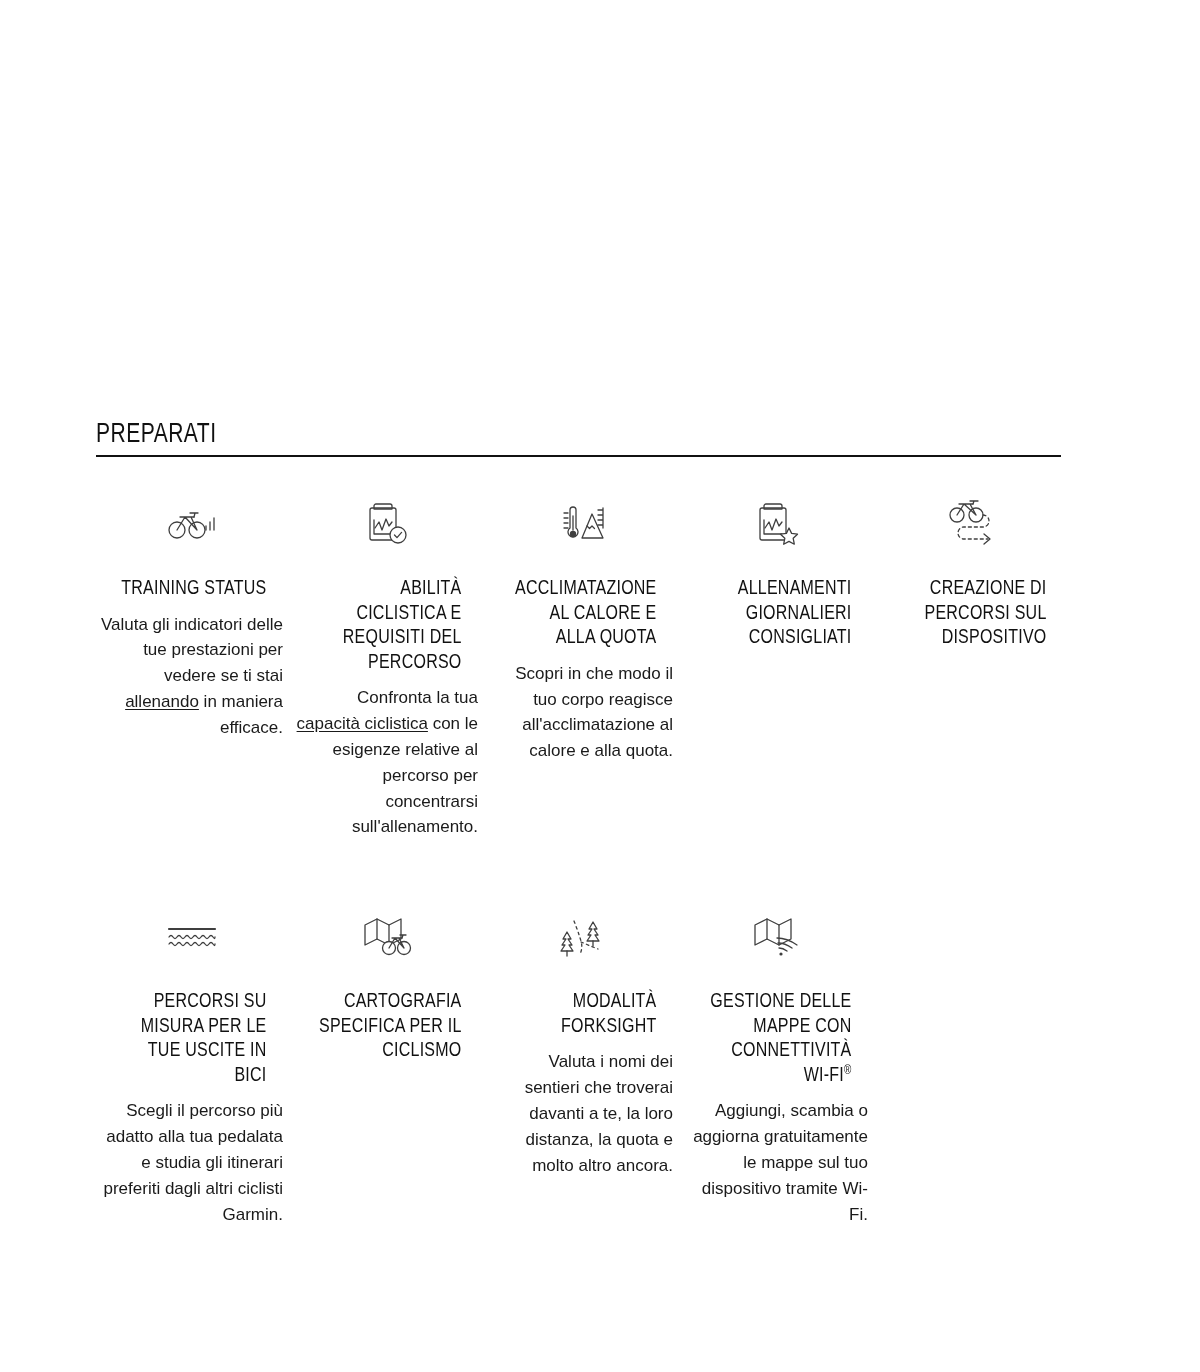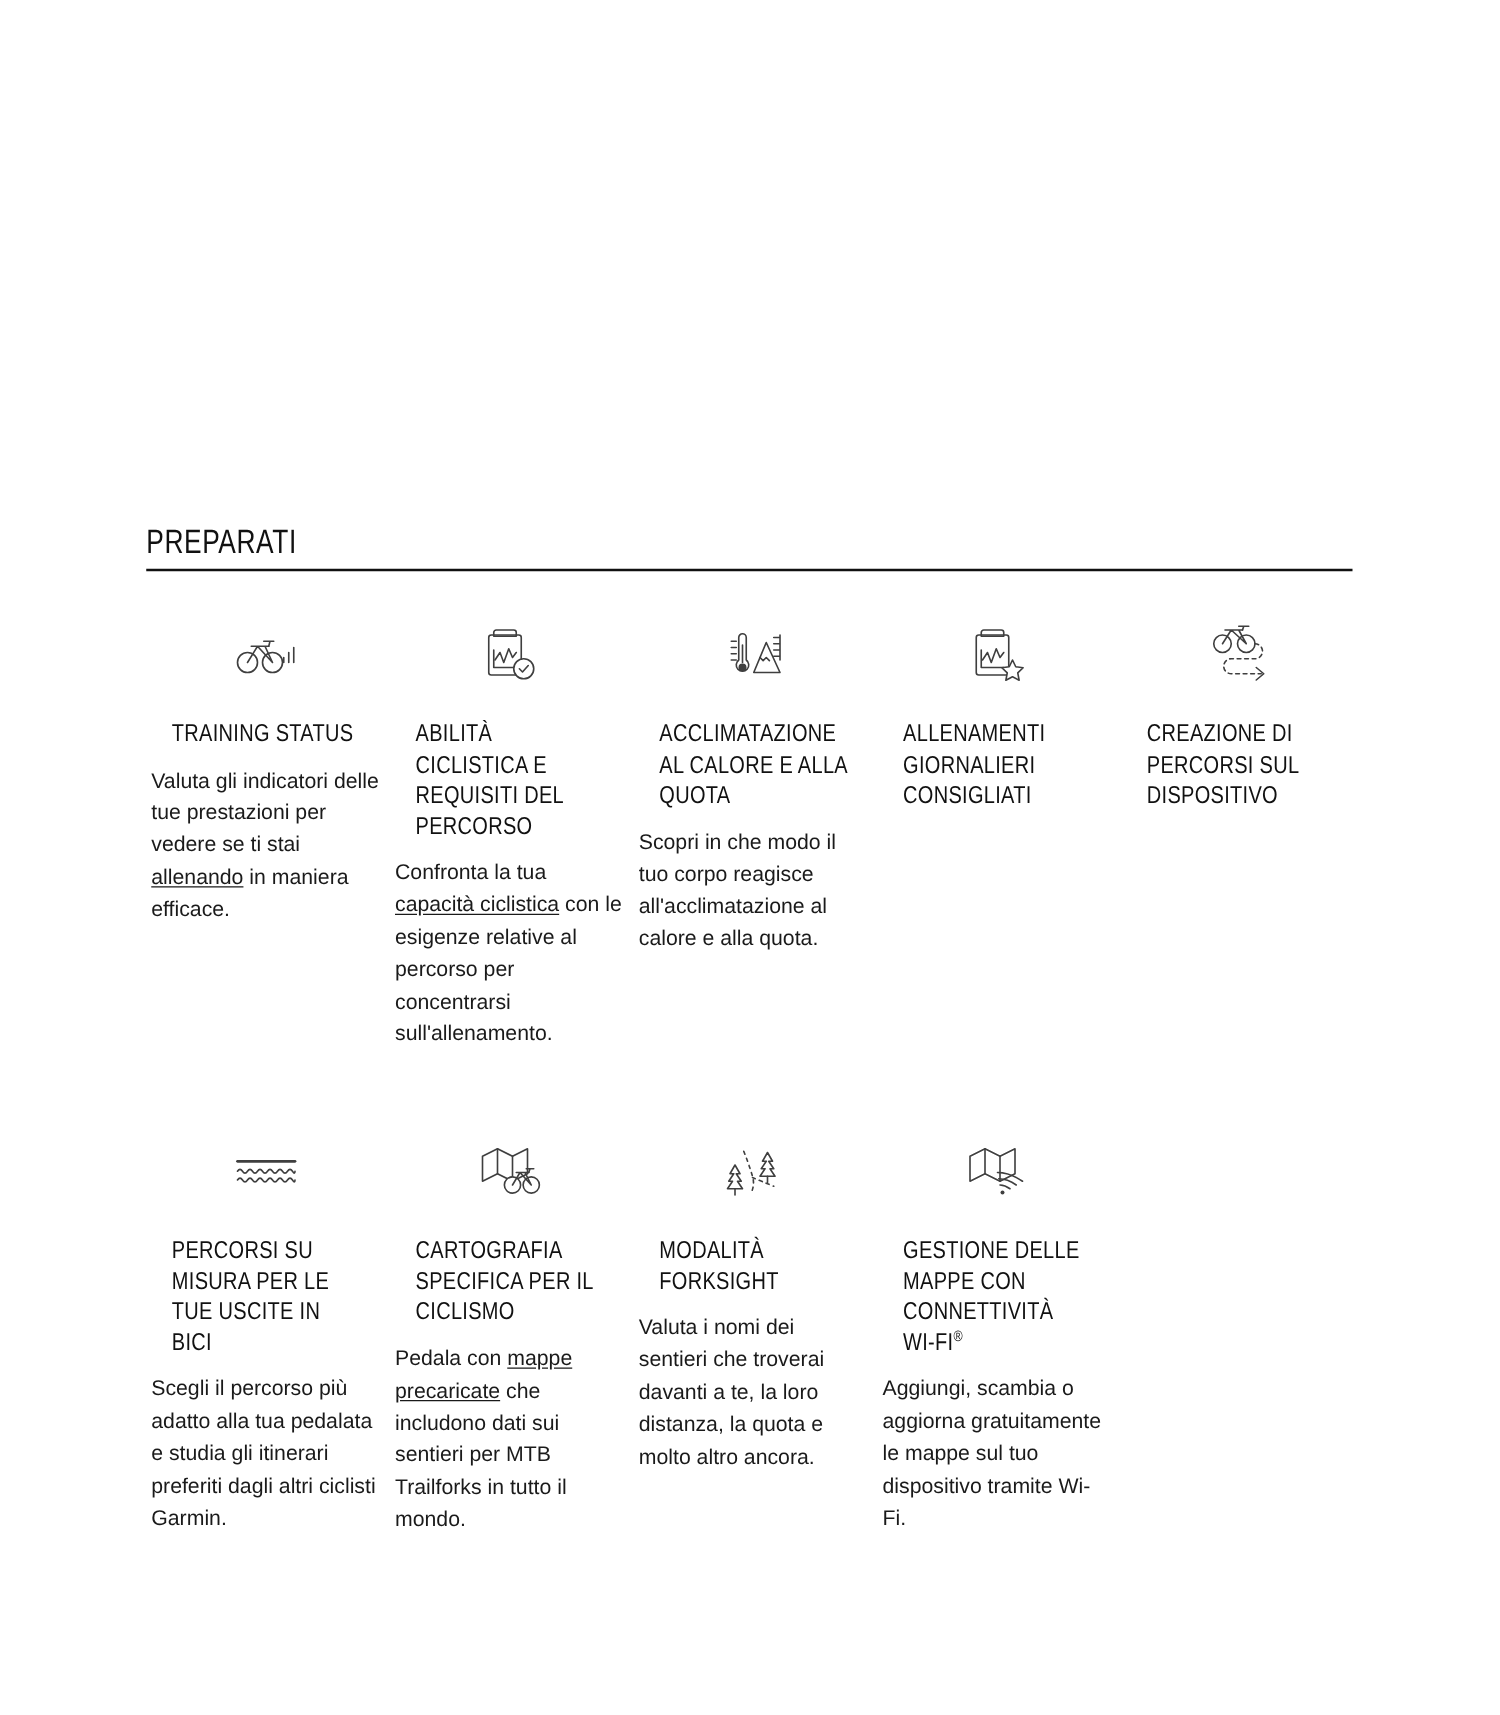--- a/index.html
+++ b/index.html
@@ -12,21 +12,21 @@
     width: 1200px;
     height: 1372px;
     font-family: "Liberation Sans", sans-serif;
     color: #111111;
     position: relative;
     overflow: hidden;
   }
 
   .page {
     position: absolute;
-    left: 117px;
+    left: 96px;
     top: 420px;
     width: 965px;
   }
 
   
   .section-title {
     font-family: "Liberation Sans Narrow", "Liberation Sans", sans-serif;
     font-size: 27px;
     font-weight: 400;
     letter-spacing: 0.6px;
@@ -48,21 +48,21 @@
   
   .grid {
     display: flex;
     flex-wrap: wrap;
     width: 975px;
     margin-left: -2px;
   }
   .card {
     width: 195px;
     padding: 0 6px;
-    text-align: left;
+    text-align: right;
   }
   .row1 .card { margin-top: 42px; }
   .row2 .card { margin-top: 72px; }
 
   .icon-wrap {
     height: 50px;
     display: flex;
     align-items: center;
     justify-content: center;
     margin-bottom: 26px;
@@ -207,21 +207,20 @@
         <svg width="56" height="44" viewBox="0 0 56 44">
           <path d="M6 10 L18 4 L30 10 L42 4 L42 24 L30 30 L18 24 L6 30 Z"></path>
           <path d="M18 4 L18 24 M30 10 L30 30"></path>
           <circle cx="30" cy="33" r="6.5" fill="#ffffff"></circle>
           <circle cx="45" cy="33" r="6.5" fill="#ffffff"></circle>
           <path d="M30 33 L36 23 L45 33 M36 23 L43 23 M45 33 L40 23 M33 23 L39 23"></path>
           <path d="M43 23 L44 20 M41 20 L47 20"></path>
         </svg>
       </div>
       <h3 class="card-title">CARTOGRAFIA SPECIFICA PER IL CICLISMO</h3>
-      <p class="card-body"><span>Pedala con </span><span class="lnk">mappe precaricate</span><span> che includono dati sui sentieri per MTB Trailforks in tutto il mondo.</span></p>
     </div>
 
     <div class="card">
       <div class="icon-wrap">
         <svg width="56" height="44" viewBox="0 0 56 44">
           <path d="M13 36 L7 36 L11 30 L8 30 L12 24 L9 24 L13 17 L17 24 L14 24 L18 30 L15 30 L19 36 L13 36 Z" fill="#ffffff"></path>
           <path d="M13 36 L13 41"></path>
           <path d="M39 26 L33 26 L37 20 L34 20 L38 14 L35 14 L39 7 L43 14 L40 14 L44 20 L41 20 L45 26 L39 26 Z" fill="#ffffff"></path>
           <path d="M39 26 L39 31"></path>
           <path d="M20 6 Q24 16 27 26 Q29 33 26 39" stroke-dasharray="2.5 3.5"></path>

